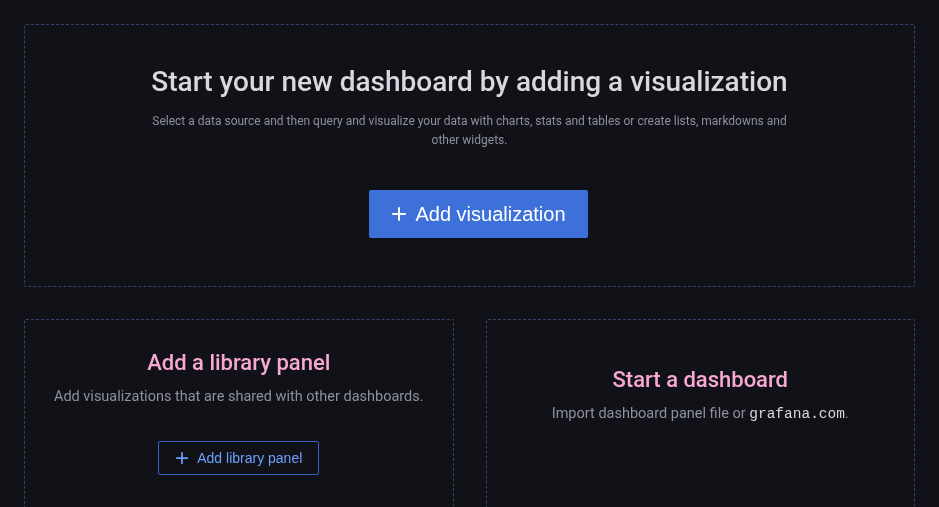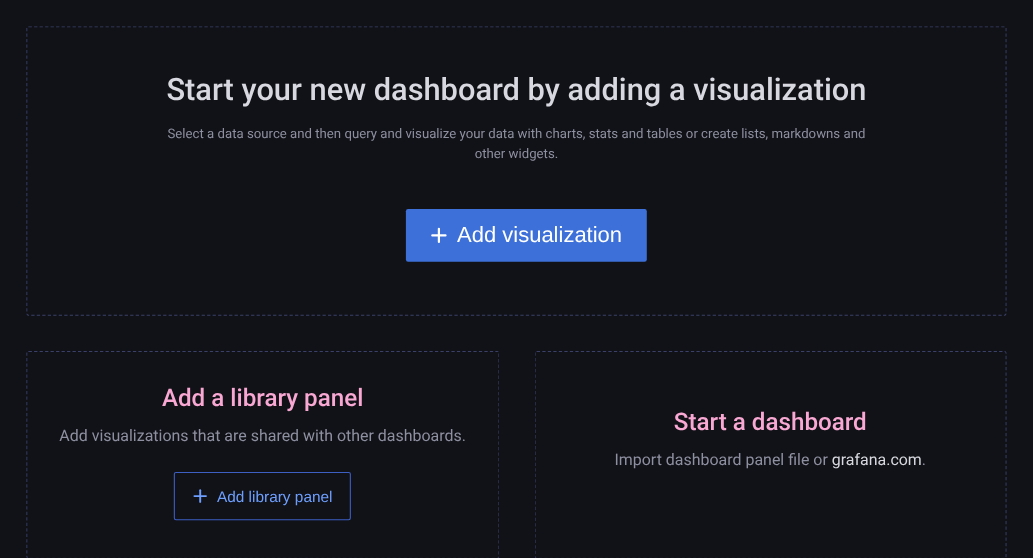--- a/index.html
+++ b/index.html
@@ -68,31 +68,32 @@
     .sub-title {
       color: #f9a8d4;
       font-size: 22px;
       font-weight: 500;
       margin-bottom: 10px;
     }
     .sub-desc {
       color: #8e8fa0;
       font-size: 14.5px;
       line-height: 1.6;
-      margin-bottom: 20px;
+      margin-bottom: 32px;
     }
     .link-text {
       color: #d8d9e0;
+      font-family: Liberation Mono, monospace;
     }
     .btn-outline {
       background: transparent;
       border: 1px solid #3d5ec2;
       color: #6e9fff;
       padding: 0 16px;
-      height: 44px;
+      height: 34px;
       font-size: 14px;
       font-weight: 500;
       display: inline-flex;
       align-items: center;
       gap: 8px;
       cursor: pointer;
       border-radius: 2px;
     }
     .icon {
       display: inline-flex;

